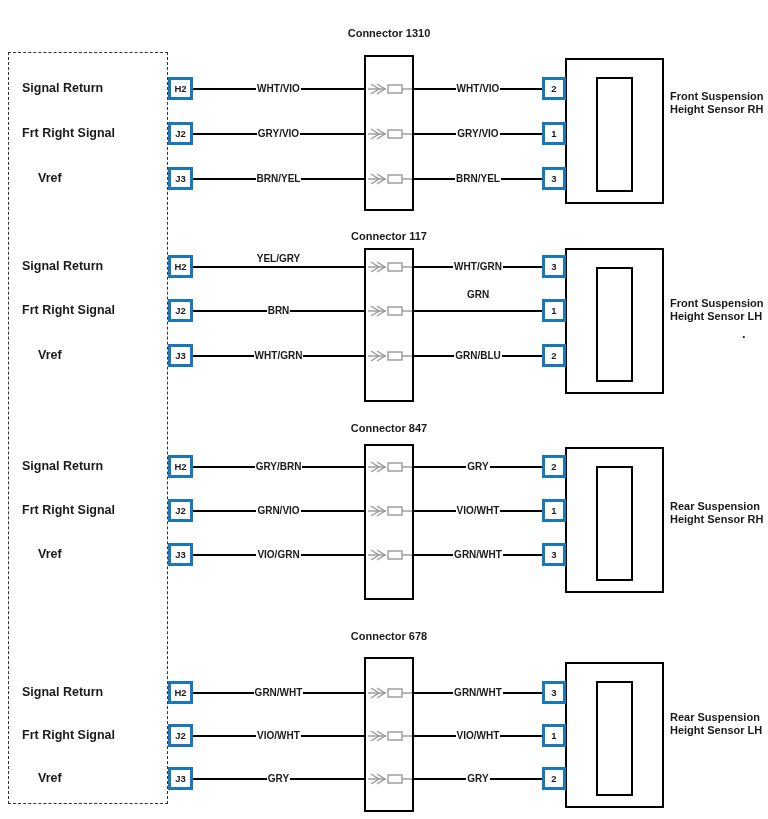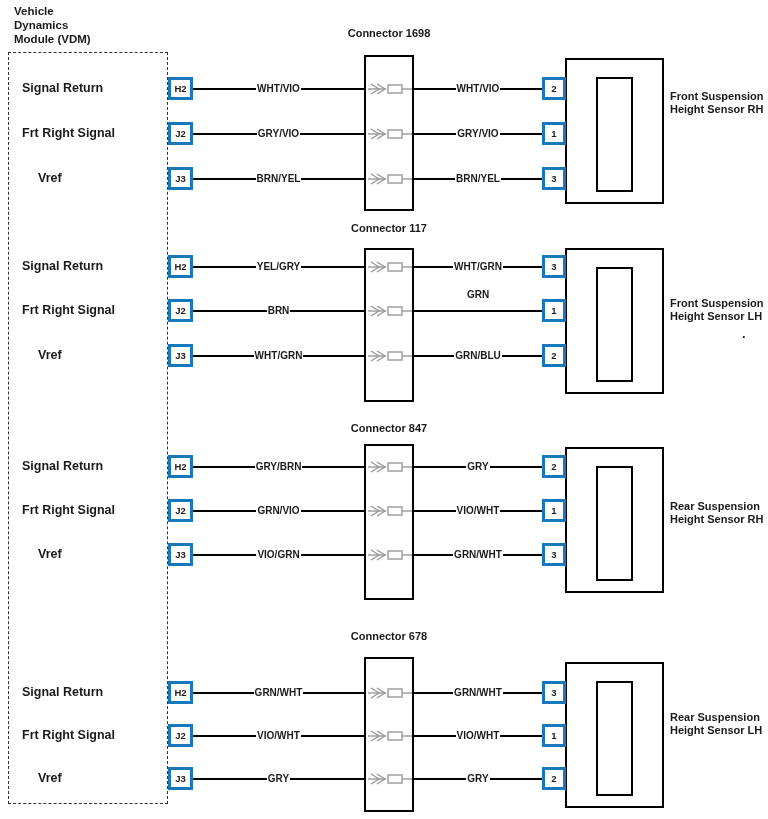--- a/index.html
+++ b/index.html
@@ -40,24 +40,23 @@
   .symbol { position:absolute; left:366px; width:46px; height:14px;
     background:#fff; }
   .note-dot { position:absolute; left:742px; top:326px; font-weight:bold;
     font-size:13px; }
 </style>
 </head>
 <body>
 
 <div class="canvas">
 
-  <div class="vdm-title"><span>Vehicle</span><br><span>Dynamics</span><br><span>Module (VDM)</span></div>
   <div class="vdm-box"></div>
 
-  <div class="conn-label" style="top:27px">Connector 1698</div>
+  <div class="conn-label" style="top:27px">Connector 1310</div>
   <div class="conn-box" style="top:55px; height:156px"></div>
   <div class="sensor-box" style="top:58px"></div>
   <div class="sensor-slot" style="top:77px"></div>
   <div class="sensor-label" style="top:90px">Front Suspension Height Sensor RH</div>
 
   <div class="signal" style="top:81px">Signal Return</div>
   <div class="pin left" style="top:77px">H2</div>
   <div class="wire seg-a" style="top:88px"></div>
   <div class="wire seg-c" style="top:88px"></div>
   <div class="wire seg-b" style="top:88px"></div>
@@ -97,33 +96,33 @@
   <div class="symbol" style="top:172px"><svg width="46" height="14" viewBox="0 0 46 14">
         <line x1="2" y1="7" x2="20" y2="7" stroke="#999" stroke-width="1.4"></line>
         <path d="M5 2 L13 7 L5 12" fill="none" stroke="#999" stroke-width="1.4"></path>
         <path d="M11 2 L19 7 L11 12" fill="none" stroke="#999" stroke-width="1.4"></path>
         <rect x="22" y="3" width="14" height="8" fill="#fff" stroke="#999" stroke-width="1.4"></rect>
         <line x1="36" y1="7" x2="46" y2="7" stroke="#999" stroke-width="1.4"></line>
       </svg></div>
   <div class="wire-label b" style="top:172px"><span>BRN/YEL</span></div>
   <div class="pin right" style="top:167px">3</div>
 
-  <div class="conn-label" style="top:222px">Connector 117</div>
+  <div class="conn-label" style="top:230px">Connector 117</div>
   <div class="conn-box" style="top:248px; height:154px"></div>
   <div class="sensor-box" style="top:248px"></div>
   <div class="sensor-slot" style="top:267px"></div>
   <div class="sensor-label" style="top:297px">Front Suspension Height Sensor LH</div>
   <div class="note-dot">.</div>
 
   <div class="signal" style="top:259px">Signal Return</div>
   <div class="pin left" style="top:255px">H2</div>
   <div class="wire seg-a" style="top:266px"></div>
   <div class="wire seg-c" style="top:266px"></div>
   <div class="wire seg-b" style="top:266px"></div>
-  <div class="wire-label a" style="top:260px"><span>YEL/GRY</span></div>
+  <div class="wire-label a" style="top:252px"><span>YEL/GRY</span></div>
   <div class="symbol" style="top:260px"><svg width="46" height="14" viewBox="0 0 46 14">
         <line x1="2" y1="7" x2="20" y2="7" stroke="#999" stroke-width="1.4"></line>
         <path d="M5 2 L13 7 L5 12" fill="none" stroke="#999" stroke-width="1.4"></path>
         <path d="M11 2 L19 7 L11 12" fill="none" stroke="#999" stroke-width="1.4"></path>
         <rect x="22" y="3" width="14" height="8" fill="#fff" stroke="#999" stroke-width="1.4"></rect>
         <line x1="36" y1="7" x2="46" y2="7" stroke="#999" stroke-width="1.4"></line>
       </svg></div>
   <div class="wire-label b" style="top:260px"><span>WHT/GRN</span></div>
   <div class="pin right" style="top:255px">3</div>
 

